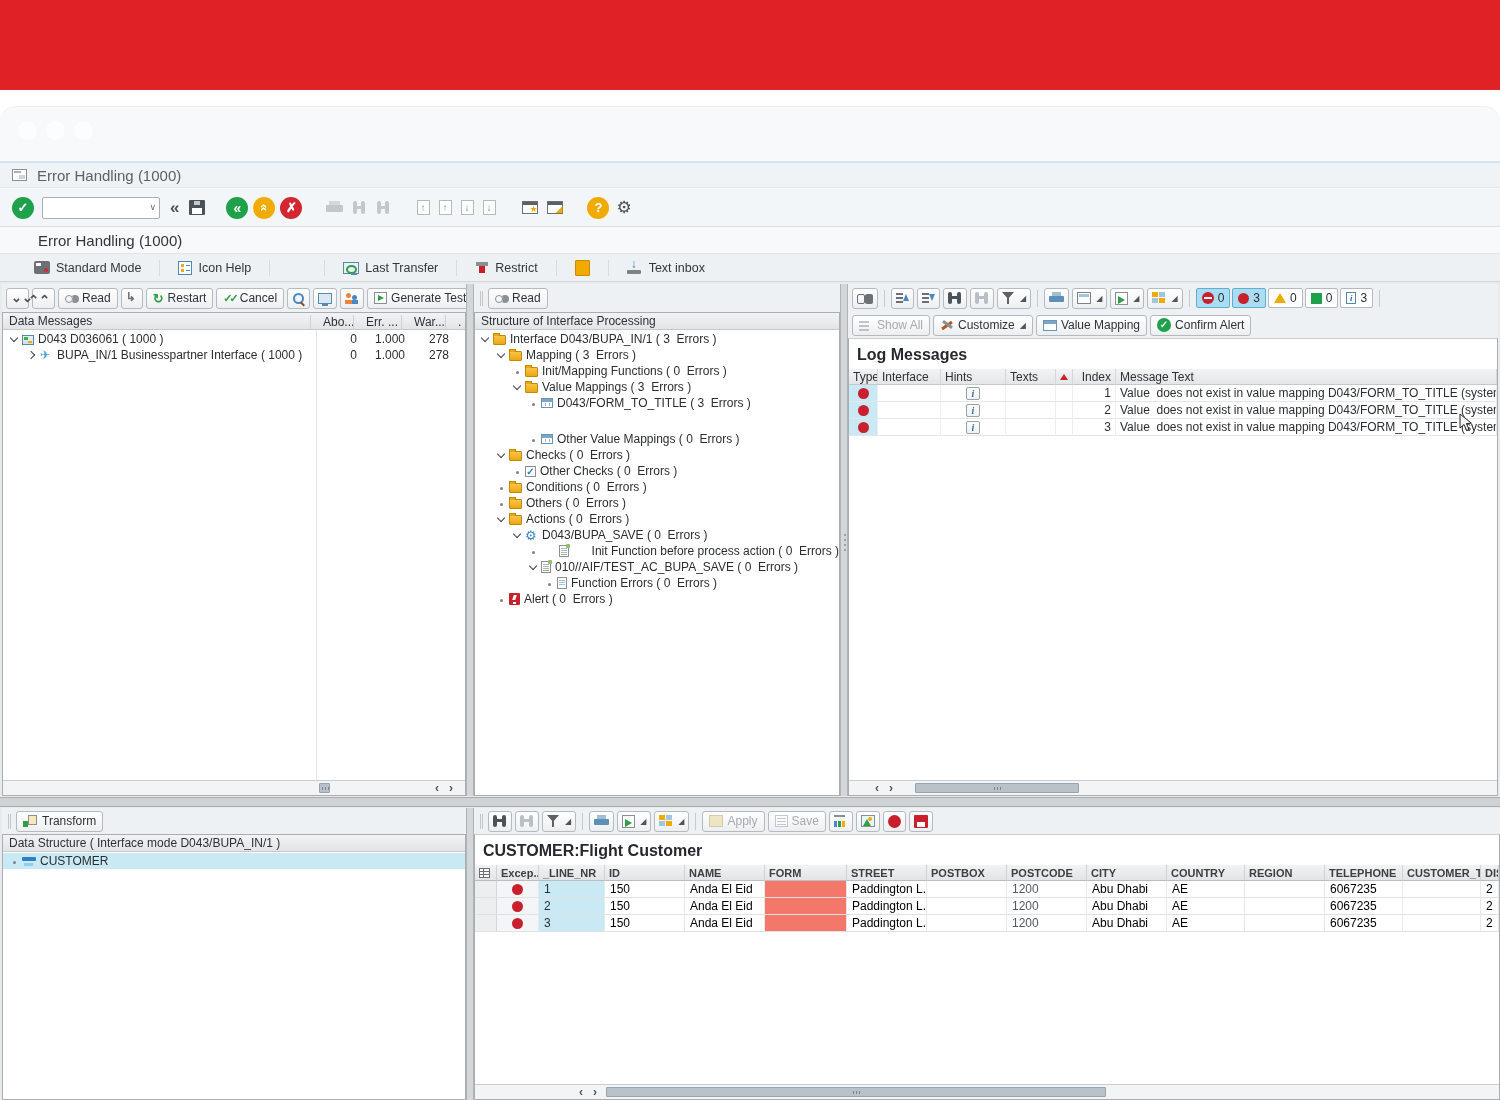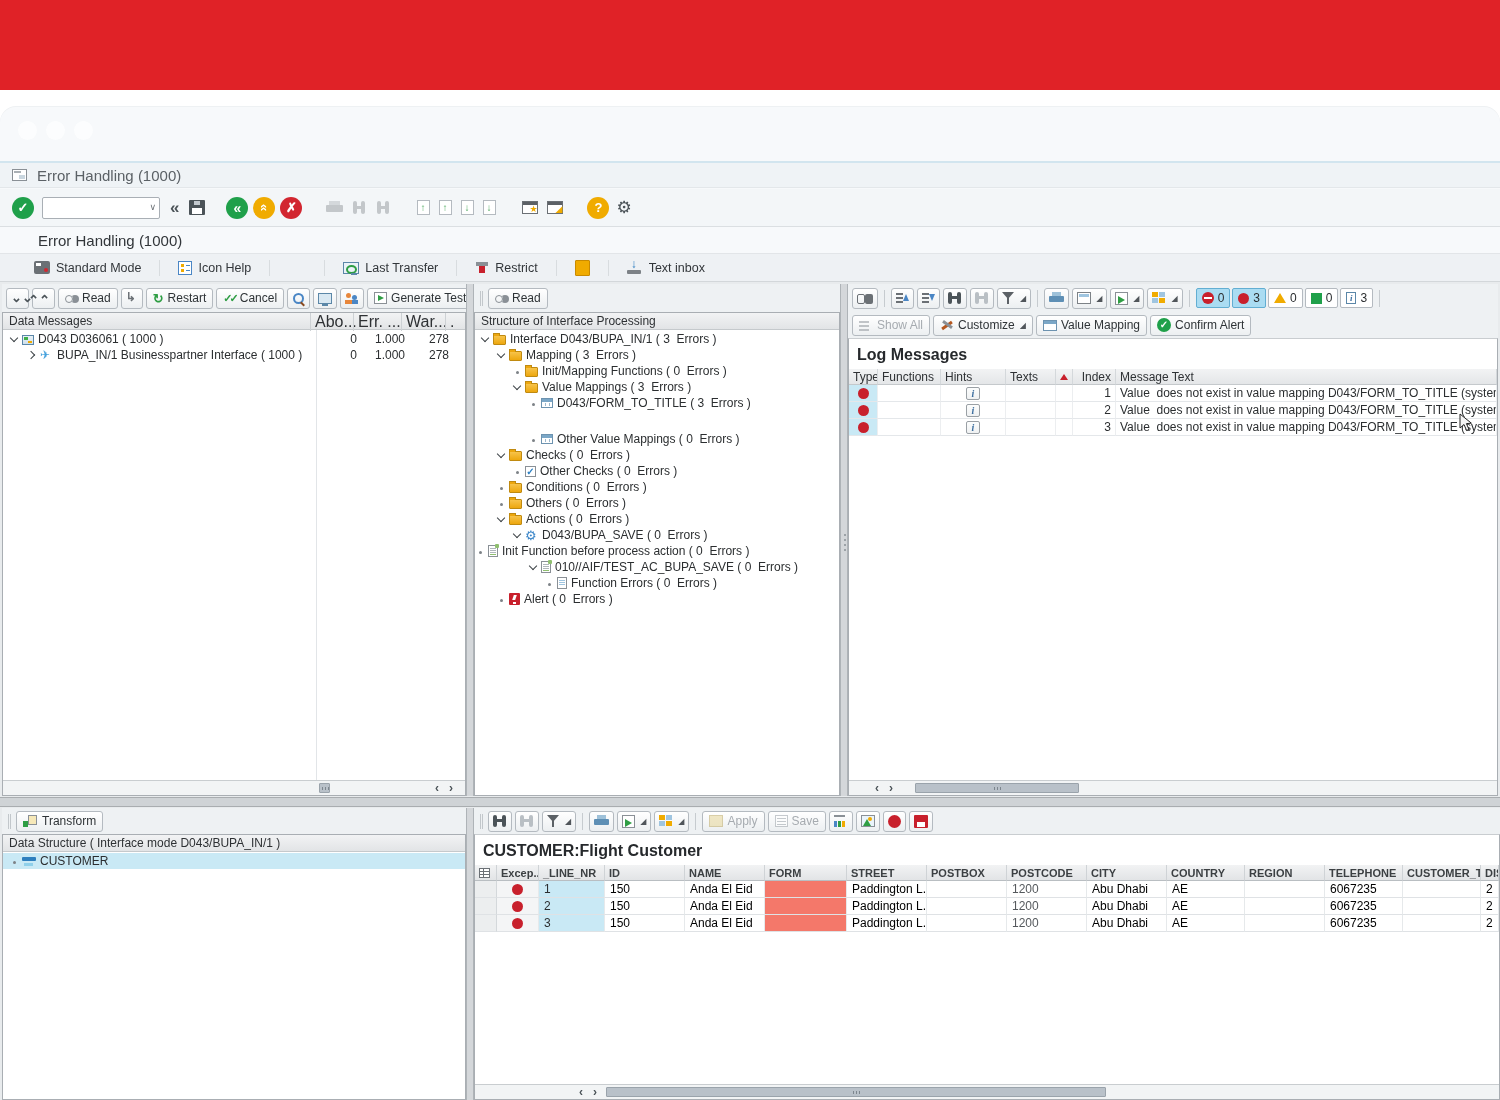--- a/index.html
+++ b/index.html
@@ -192,21 +192,21 @@
   .ic-system::before{content:"";position:absolute;left:1px;top:1px;width:4px;height:3px;background:#3fae49}
   .ic-system::after{content:"";position:absolute;right:1px;bottom:1px;width:4px;height:2px;background:#f0ab00}
   .ic-plane{width:13px;height:13px;color:#45a1dd;font-size:12px;line-height:13px}
   .ic-plane::before{content:"✈"}
   .ic-struct{width:14px;height:9px}
   .ic-struct::before{content:"";position:absolute;left:0;top:0;width:14px;height:4px;background:#2e7fbe;border-radius:1px}
   .ic-struct::after{content:"";position:absolute;left:2px;bottom:0;width:9px;height:3px;background:#8fd0ea}
 
   
   #dm-head-cols{position:absolute;right:6px;top:0;height:17px;display:flex;align-items:center}
-  #dm-head-cols span{display:inline-block;border-left:1px solid #cdd1d4;padding-left:4px;font-size:16px;color:#2e3134}
+  #dm-head-cols span{display:inline-block;border-left:1px solid #cdd1d4;padding-left:12px;font-size:12px;color:#2e3134}
   .dm-colline{position:absolute;left:313px;top:0;bottom:0;width:1px;background:#e2e5e8}
   .dmnum{flex:none;text-align:right;font-size:12px}
 
   
   .log-grid{display:grid;grid-template-columns:29px 63px 65px 50px 17px 43px 1fr;font-size:12px}
   .log-h{height:16px;background:linear-gradient(#f2f3f4,#e4e6e8);border-bottom:1px solid #c5c9cc;color:#2e3134;
     display:flex;align-items:center;padding:0 4px;border-right:1px solid #d4d8db;overflow:hidden;white-space:nowrap}
   .log-c{height:17px;border-bottom:1px solid #e4e7ea;border-right:1px solid #eceef0;display:flex;align-items:center;
     padding:0 4px;color:#2b2e30;overflow:hidden;white-space:pre}
   .log-c.c-type{background:#c9e9f5;justify-content:center}
@@ -426,21 +426,21 @@
         <div class="trow" style="padding-left: 37px;"><span class="exp leaf"></span><span class="ic ic-folder"></span><span class="tlabel">Init/Mapping Functions ( 0  Errors )</span></div>
         <div class="trow" style="padding-left: 37px;"><span class="exp open"></span><span class="ic ic-folder"></span><span class="tlabel">Value Mappings ( 3  Errors )</span></div>
         <div class="trow" style="padding-left: 53px;"><span class="exp leaf"></span><span class="ic ic-vmap"></span><span class="tlabel">D043/FORM_TO_TITLE ( 3  Errors )</span></div>
         <div class="trow" style="padding-left: 53px; margin-top: 20px;"><span class="exp leaf"></span><span class="ic ic-vmap"></span><span class="tlabel">Other Value Mappings ( 0  Errors )</span></div>
         <div class="trow" style="padding-left: 21px; text-align: right;"><span class="exp open"></span><span class="ic ic-folder"></span><span class="tlabel">Checks ( 0  Errors )</span></div>
         <div class="trow" style="padding-left: 37px;"><span class="exp leaf"></span><span class="ic ic-check"></span><span class="tlabel">Other Checks ( 0  Errors )</span></div>
         <div class="trow" style="padding-left: 21px;"><span class="exp leaf"></span><span class="ic ic-folder"></span><span class="tlabel">Conditions ( 0  Errors )</span></div>
         <div class="trow" style="padding-left: 21px;"><span class="exp leaf"></span><span class="ic ic-folder"></span><span class="tlabel">Others ( 0  Errors )</span></div>
         <div class="trow" style="padding-left: 21px;"><span class="exp open"></span><span class="ic ic-folder"></span><span class="tlabel">Actions ( 0  Errors )</span></div>
         <div class="trow" style="padding-left: 37px;"><span class="exp open"></span><span class="ic ic-gear"></span><span class="tlabel">D043/BUPA_SAVE ( 0  Errors )</span></div>
-        <div class="trow" style=""><span class="exp leaf"></span><span class="ic ic-docfn"></span><span class="tlabel">Init Function before process action ( 0  Errors )</span></div>
+        <div class="trow" style="padding-left: 53px; justify-content: space-between;"><span class="exp leaf"></span><span class="ic ic-docfn"></span><span class="tlabel">Init Function before process action ( 0  Errors )</span></div>
         <div class="trow" style="padding-left: 53px;"><span class="exp open"></span><span class="ic ic-docfn"></span><span class="tlabel">010//AIF/TEST_AC_BUPA_SAVE ( 0  Errors )</span></div>
         <div class="trow" style="padding-left: 69px;"><span class="exp leaf"></span><span class="ic ic-doc"></span><span class="tlabel">Function Errors ( 0  Errors )</span></div>
         <div class="trow" style="padding-left: 21px;"><span class="exp leaf"></span><span class="ic ic-alert"></span><span class="tlabel">Alert ( 0  Errors )</span></div>
       </div>
   </div>
 </div>
 
 <div class="splitter-v" style="left:840px;top:284px;width:8px;height:512px">
     <span class="grip-dots" style="top:255px"></span>
   </div>
@@ -523,21 +523,21 @@
       </span>
     <span class="tbtn">
         <span class="si si-confirm"></span>
         <span>Confirm Alert</span>
       </span>
   </div>
   <div class="pbody" style="border-top:1px solid #c9cdd0">
     <div class="panel-title">Log Messages</div>
     <div class="log-grid" id="log-head">
         <div class="log-h">Type</div>
-        <div class="log-h">Functions</div>
+        <div class="log-h">Interface</div>
         <div class="log-h">Hints</div>
         <div class="log-h">Texts</div>
         <div class="log-h">
           <span class="sort-up"></span>
         </div>
         <div class="log-h" style="justify-content: flex-end;">Index</div>
         <div class="log-h">Message Text</div>
       </div>
     <div class="log-grid" id="log-rows" style="grid-auto-rows:17px">
         <div class="log-c c-type"><span class="dot-red"></span></div>

